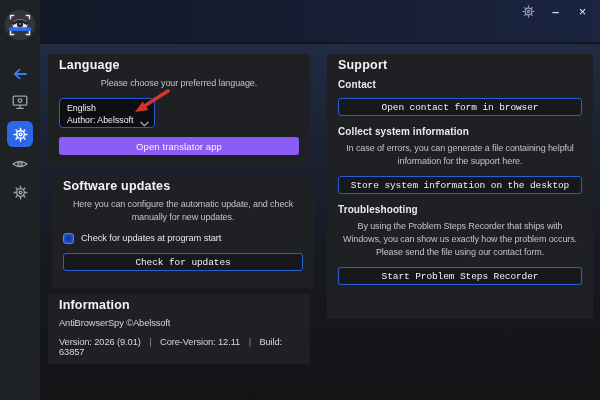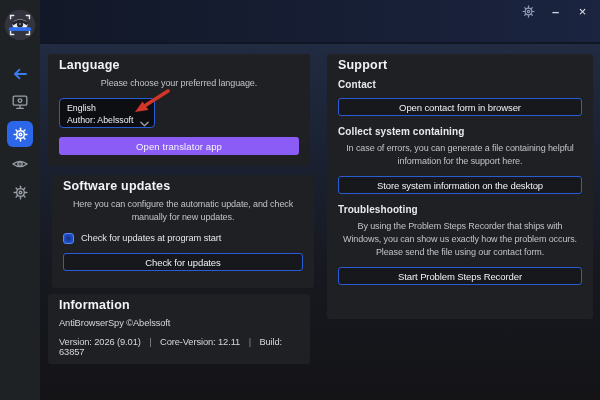--- a/index.html
+++ b/index.html
@@ -77,21 +77,21 @@
   
   .btn-fill{
     margin-top:9px;width:100%;height:18px;box-sizing:border-box;
     background:#8b5cf6;border:none;border-radius:3px;
     color:#f4f7fd;font-size:9.5px;font-family:inherit;cursor:pointer;
     display:flex;align-items:center;justify-content:center;letter-spacing:.1px;
   }
   .btn-line{
     margin-top:9px;width:100%;height:18px;box-sizing:border-box;
     background:#17181c;border:1px solid #2a5cd8;border-radius:3px;
-    color:#eef1f5;font-size:9.5px;font-family:Liberation Sans, sans-serif;cursor:pointer;
+    color:#eef1f5;font-size:9.5px;font-family:Liberation Mono, monospace;cursor:pointer;
     display:flex;align-items:center;justify-content:center;letter-spacing:-.1px;
   }
 
   
   .chk-row{margin-top:9px;display:flex;gap:7px;cursor:pointer;}
   .chk{
     width:11px;height:11px;flex:0 0 auto;border-radius:3px;
     background:radial-gradient(circle at 50% 50%,#16317e 0%,#2050cc 70%);
     border:1.5px solid #5585f0;box-sizing:border-box;
   }
@@ -253,21 +253,21 @@
         <span>Build: 63857</span>
       </div>
     </div>
 
     <div class="panel p-sup">
       <h2>Support</h2>
 
       <h3 style="margin-top:7px;">Contact</h3>
       <button class="btn-line" style="margin-top:8px;">Open contact form in browser</button>
 
-      <h3>Collect system containing</h3>
+      <h3>Collect system information</h3>
       <p class="body-txt">In case of errors, you can generate a file containing helpful information for the support here.</p>
       <button class="btn-line" style="margin-top:8px;">Store system information on the desktop</button>
 
       <h3>Troubleshooting</h3>
       <p class="body-txt">By using the Problem Steps Recorder that ships with Windows, you can show us exactly how the problem occurs. Please send the file using our contact form.</p>
       <button class="btn-line" style="margin-top:8px;">Start Problem Steps Recorder</button>
     </div>
   </div>
 
   <svg class="annot" viewBox="0 0 600 400">

